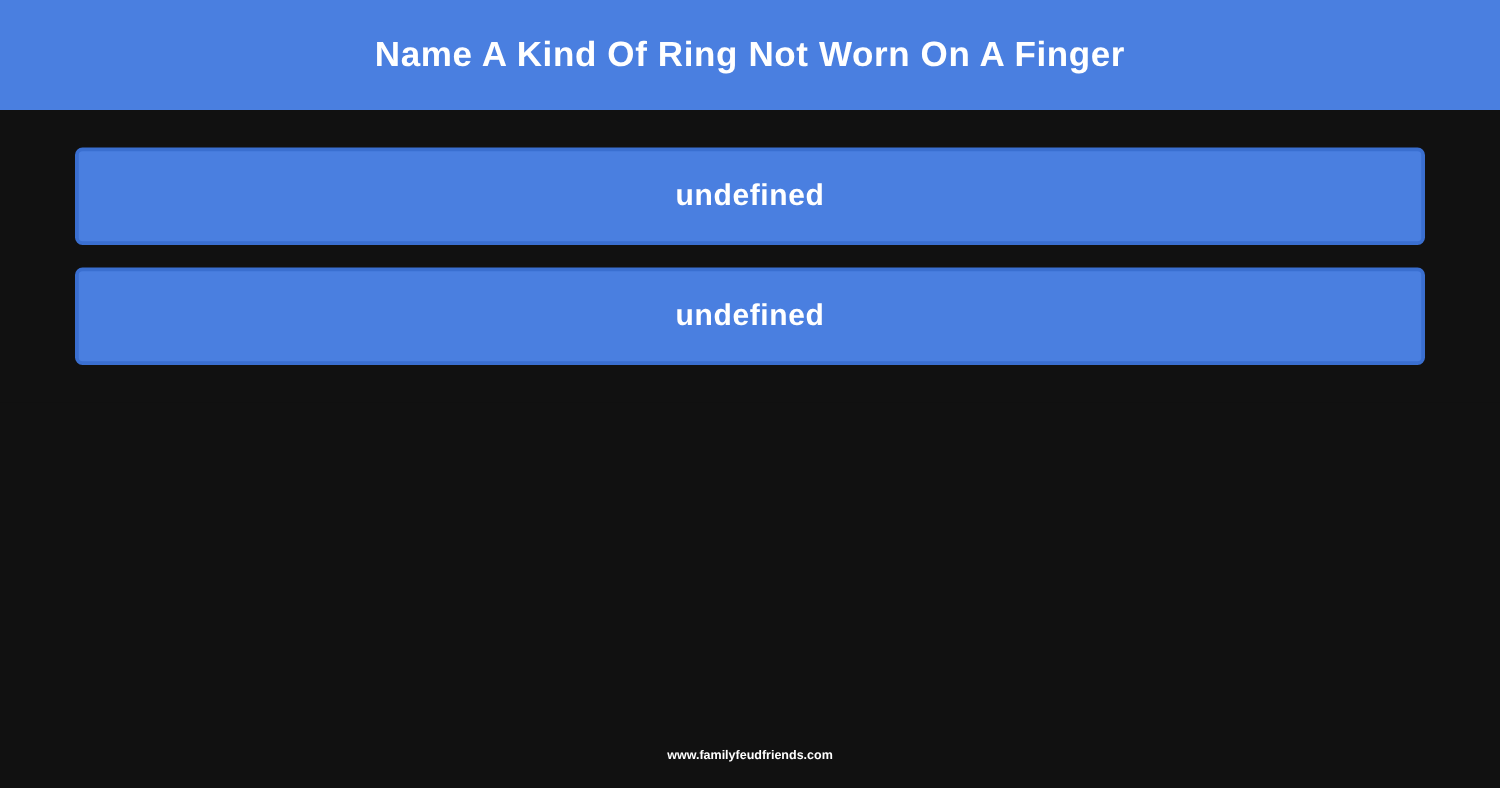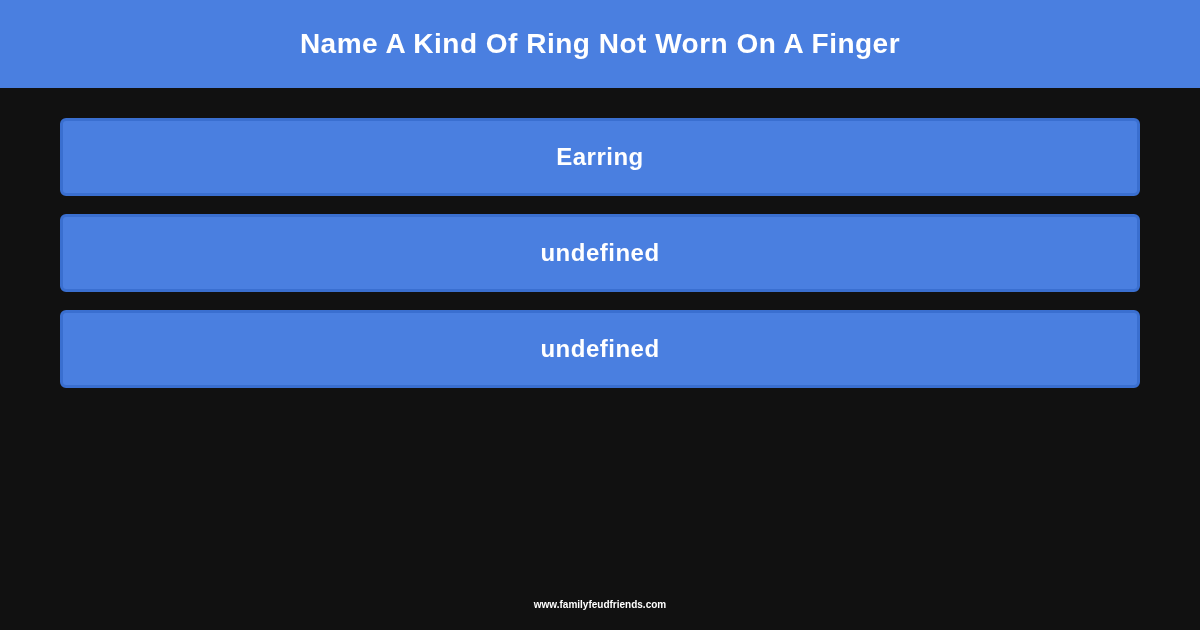--- a/index.html
+++ b/index.html
@@ -70,23 +70,20 @@
   </style>
 </head>
 <body>
 
 <div class="header">
   <h1 class="header-title">Name A Kind Of Ring Not Worn On A Finger</h1>
 </div>
 
 <div class="content">
   <div class="answer-button">
-    <span class="answer-label">Earring</span>
-  </div>
-  <div class="answer-button">
     <span class="answer-label">undefined</span>
   </div>
   <div class="answer-button">
     <span class="answer-label">undefined</span>
   </div>
 </div>
 
 <div class="footer">
   <span class="footer-text">www.familyfeudfriends.com</span>
 </div>

